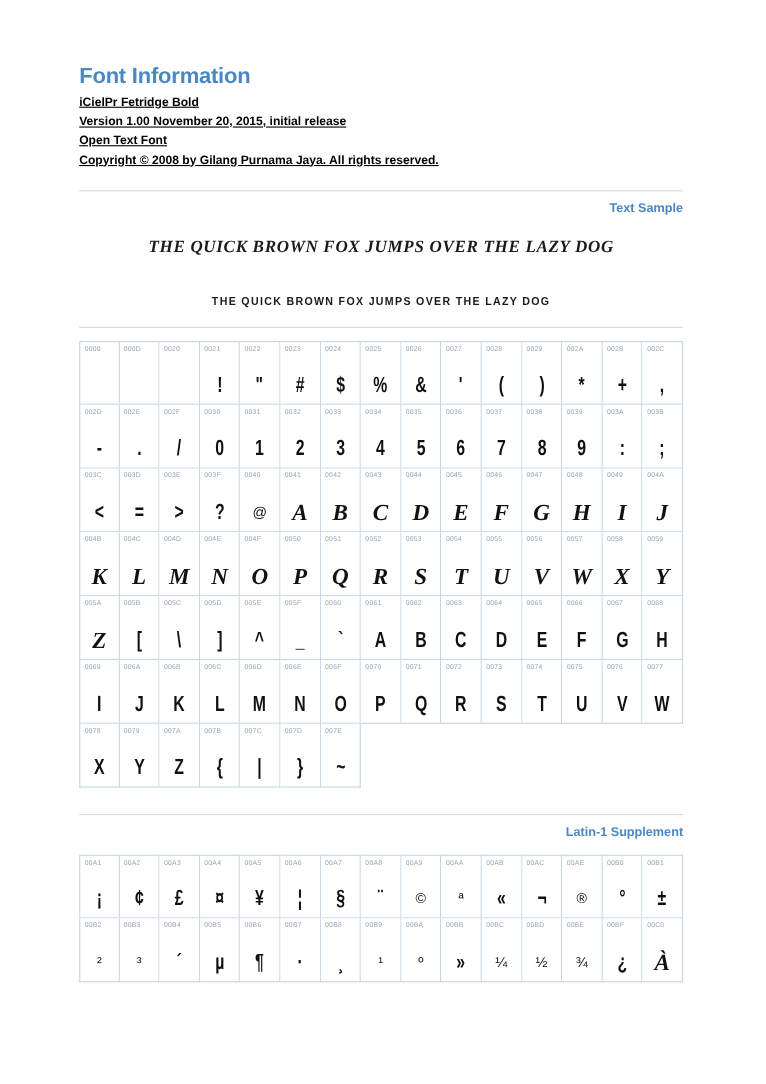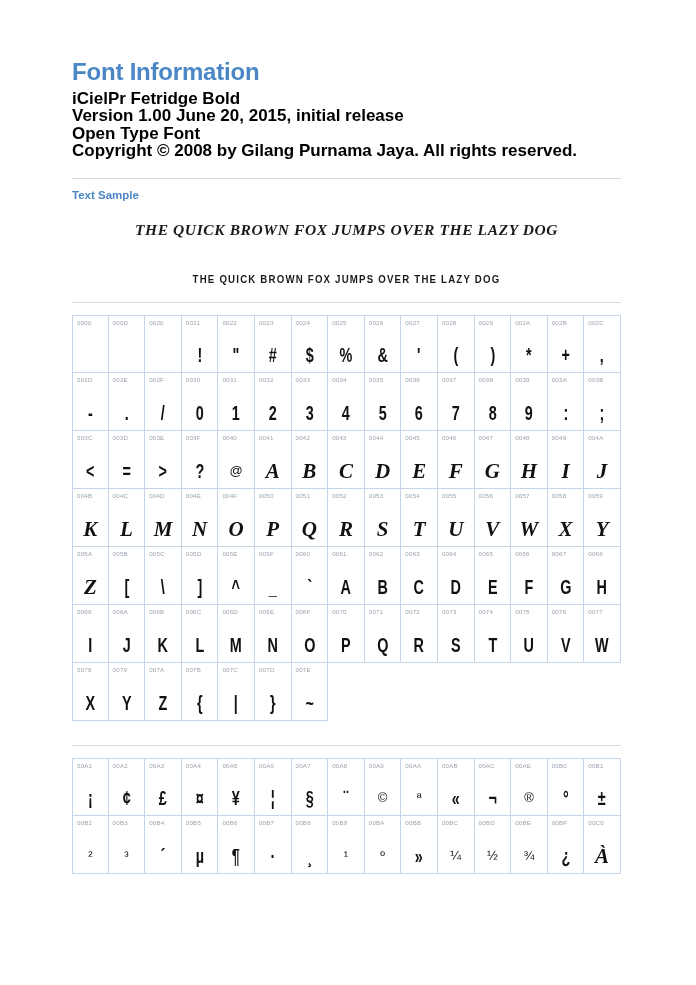--- a/index.html
+++ b/index.html
@@ -20,50 +20,52 @@
   }
   .content {
     position: absolute;
     left: 72px;
     top: 0;
     width: 549px;
   }
 
   
   .doc-title {
-    font-size: 24px;
+    font-size: 20px;
     font-weight: bold;
     color: #4a87c4;
     margin: 0;
     padding-top: 58px;
     letter-spacing: -0.2px;
     line-height: 1.15;
   }
   .meta-line {
-    font-size: 17px;
+    font-size: 11px;
     font-weight: bold;
     color: #000;
     line-height: 17.5px;
     white-space: nowrap;
+    text-decoration: underline;
   }
   .meta-line.first { margin-top: 4px; }
 
   
   .rule {
     border-top: 1px solid #d9d9d9;
     width: 549px;
     margin: 0;
   }
   .section-head {
     font-size: 11.5px;
     font-weight: bold;
     color: #4a87c4;
     margin: 0;
     padding: 9px 0 0 0;
     line-height: 15px;
+    text-align: right;
   }
 
   
   .sample-wrap { width: 549px; font-weight: bold; }
   .sample-large {
     text-align: center;
     font-family: "Liberation Serif", serif;
     font-size: 15.5px;
     letter-spacing: 0.6px;
     color: #1a1a1a;
@@ -141,22 +143,22 @@
   .spacer-bottom { height: 24px; }
 </style>
 </head>
 <body>
 
 <div class="page">
   <div class="content">
 
     <h1 class="doc-title">Font Information</h1>
     <div class="meta-line first">iCielPr Fetridge Bold</div>
-    <div class="meta-line">Version 1.00 June 20, 2015, initial release</div>
-    <div class="meta-line">Open Type Font</div>
+    <div class="meta-line">Version 1.00 November 20, 2015, initial release</div>
+    <div class="meta-line">Open Text Font</div>
     <div class="meta-line">Copyright © 2008 by Gilang Purnama Jaya. All rights reserved.</div>
 
     <div style="height:18px"></div>
     <div class="rule"></div>
     <h2 class="section-head">Text Sample</h2>
     <div class="sample-wrap">
       <div class="sample-large">THE QUICK BROWN FOX JUMPS OVER THE LAZY DOG</div>
       <div class="sample-small">THE QUICK BROWN FOX JUMPS OVER THE LAZY DOG</div>
     </div>
 
@@ -562,20 +564,21 @@
           <div class="cell">
             <span class="code">007E</span>
             <span class="glyph cond">~</span>
           </div>
         </div>
       </div>
 
     <div class="spacer-bottom"></div>
 
     <div class="rule"></div>
+    <h2 class="section-head">Latin-1 Supplement</h2>
     <div class="table-wrap" id="latin1-table">
         <div class="grid-row">
           <div class="cell">
             <span class="code">00A1</span>
             <span class="glyph cond">¡</span>
           </div>
           <div class="cell">
             <span class="code">00A2</span>
             <span class="glyph cond">¢</span>
           </div>

